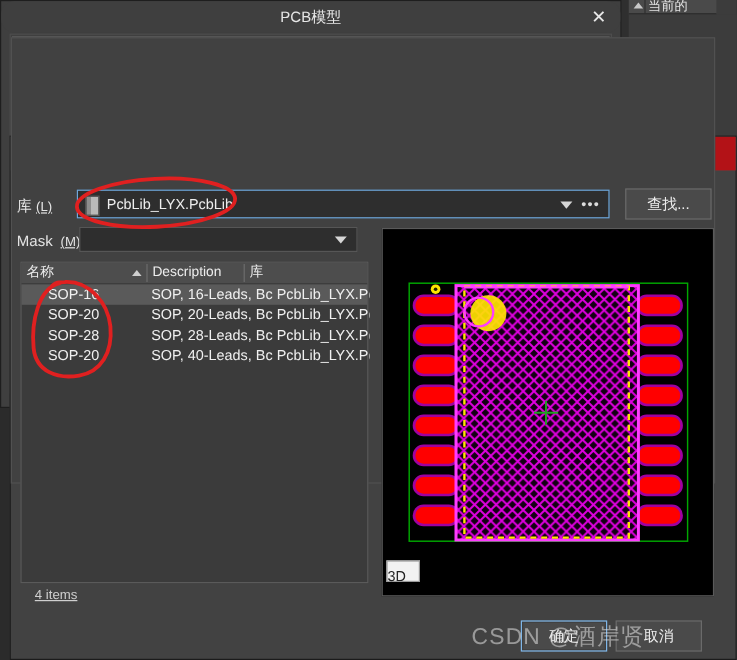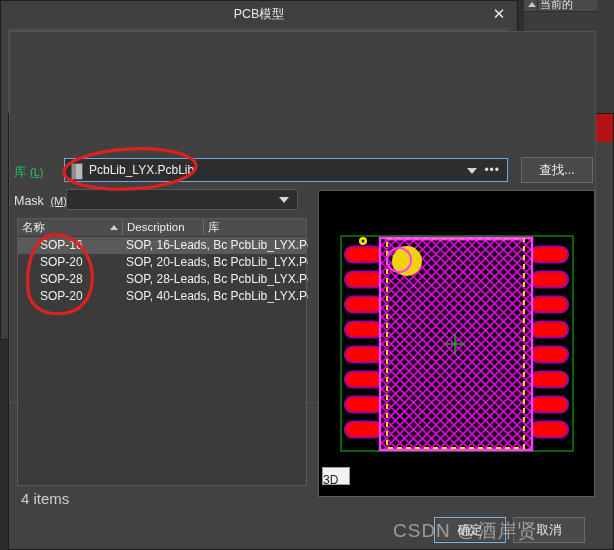--- a/index.html
+++ b/index.html
@@ -39,21 +39,21 @@
 
   
   .brw-dlg{position:absolute;left:8px;top:113px;width:606px;height:437px;background:#424242;border:1px solid #1b1b1b;box-sizing:border-box;}
   .brw-title{position:absolute;left:0;top:0;width:604px;height:28px;background:#4e4e4e;}
   .brw-title .t{position:absolute;left:0;top:0;width:604px;height:28px;line-height:28px;text-align:center;font-size:12.5px;color:#efefef;}
   .brw-title .closebtn{position:absolute;right:0px;top:0px;width:44px;height:28px;background:#b31217;color:#fff;
         font-size:14px;line-height:28px;text-align:center;cursor:pointer;font-family:"DejaVu Sans",sans-serif;}
 
   .brw-body{position:absolute;left:9px;top:31px;width:587px;height:372px;background:#414141;border:1px solid #515151;box-sizing:border-box;}
 
-  .lib-label{position:absolute;left:14px;top:164px;font-size:12.5px;color:#22c55e;}
+  .lib-label{position:absolute;left:14px;top:164px;font-size:12.5px;color:#e5e5e5;}
   .lib-label u{text-decoration:underline;}
   .libcombo{position:absolute;left:64px;top:158px;width:444px;height:24px;background:#2e2e2e;border:1px solid #6fa8dc;box-sizing:border-box;}
   .libcombo .bookicon{position:absolute;left:6px;top:4px;width:10px;height:15px;background:linear-gradient(90deg,#8d8d8d 0 40%,#b9b9b9 40% 100%);border:1px solid #5a5a5a;}
   .libcombo .val{position:absolute;left:24px;top:0;height:22px;line-height:22px;font-size:12px;color:#eeeeee;white-space:nowrap;}
   .libcombo .caret{position:absolute;right:30px;top:9px;width:0;height:0;border-left:5px solid transparent;border-right:5px solid transparent;border-top:6px solid #d6d6d6;cursor:pointer;}
   .libcombo .dots{position:absolute;right:7px;top:0;height:22px;line-height:22px;font-size:12px;color:#dcdcdc;letter-spacing:1px;cursor:pointer;}
   .findbtn{position:absolute;left:521px;top:157px;width:72px;height:26px;}
 
   .mask-label{position:absolute;left:14px;top:194px;font-size:12.5px;color:#e3e3e3;}
   .maskcombo{position:absolute;left:66px;top:189px;width:232px;height:21px;background:#2e2e2e;border:1px solid #565656;box-sizing:border-box;}
@@ -62,21 +62,21 @@
   
   .listbox{position:absolute;left:17px;top:218px;width:290px;height:268px;background:#3b3b3b;border:1px solid #5a5a5a;box-sizing:border-box;}
   .lhdr{position:absolute;left:0;top:0;width:288px;height:17px;background:#4d4d4d;border-bottom:1px solid #3a3a3a;}
   .lhdr .cell{position:absolute;top:0;height:17px;line-height:17px;font-size:11.5px;color:#ededed;padding-left:4px;white-space:nowrap;overflow:hidden;}
   .lhdr .div{position:absolute;top:1px;width:1px;height:15px;background:#6d6d6d;}
   .lhdr .asc{position:absolute;left:92px;top:6px;width:0;height:0;border-left:4px solid transparent;border-right:4px solid transparent;border-bottom:5px solid #cfcfcf;}
   .lrow{position:absolute;left:0;width:288px;height:17px;cursor:pointer;}
   .lrow.sel{background:#5a5a5a;}
   .lrow .c1{position:absolute;left:22px;top:0;height:17px;line-height:17px;font-size:12px;color:#f0f0f0;white-space:nowrap;}
   .lrow .c2{position:absolute;left:108px;top:0;height:17px;line-height:17px;font-size:12px;color:#f0f0f0;white-space:nowrap;overflow:hidden;width:182px;}
-  .items-count{position:absolute;left:21px;top:490px;font-size:15px;color:#cfcfcf;}
+  .items-count{position:absolute;left:29px;top:490px;font-size:11px;color:#cfcfcf;text-decoration:underline;}
 
   
   .preview{position:absolute;left:318px;top:190px;width:277px;height:307px;background:#000;border:1px solid #5a5a5a;box-sizing:border-box;overflow:hidden;}
   .btn3d{position:absolute;left:322px;top:467px;width:28px;height:18px;background:#f2f2f2;border:1px solid #9a9a9a;box-sizing:border-box;
         color:#222;font-size:12px;line-height:24px;text-align:left;cursor:pointer;}
 
   .okbtn{position:absolute;left:434px;top:517px;width:72px;height:26px;}
   .cancelbtn{position:absolute;left:513px;top:517px;width:72px;height:26px;}
 
   

